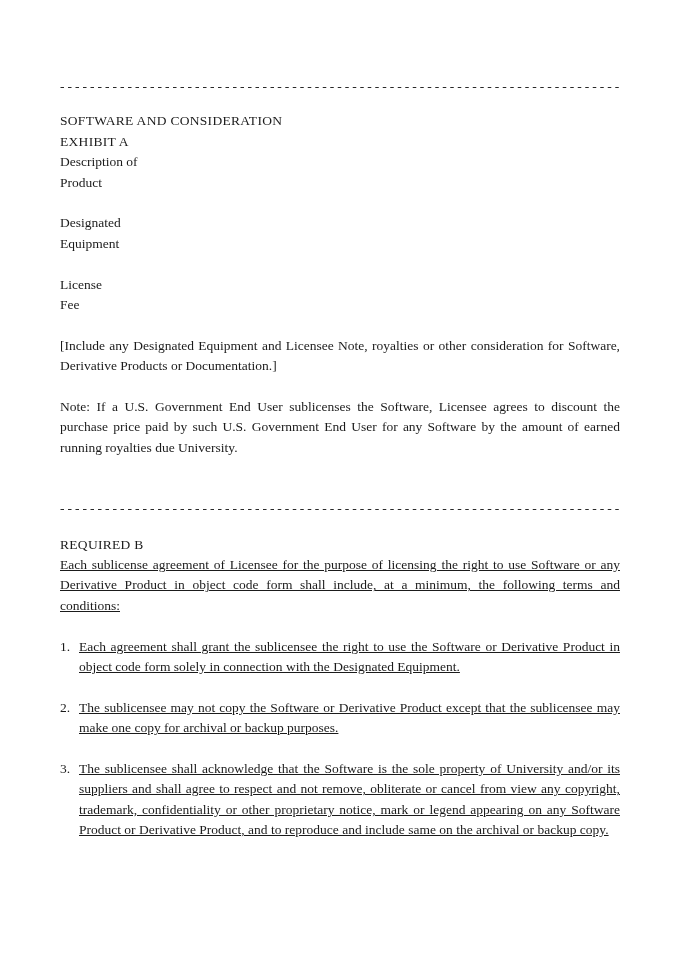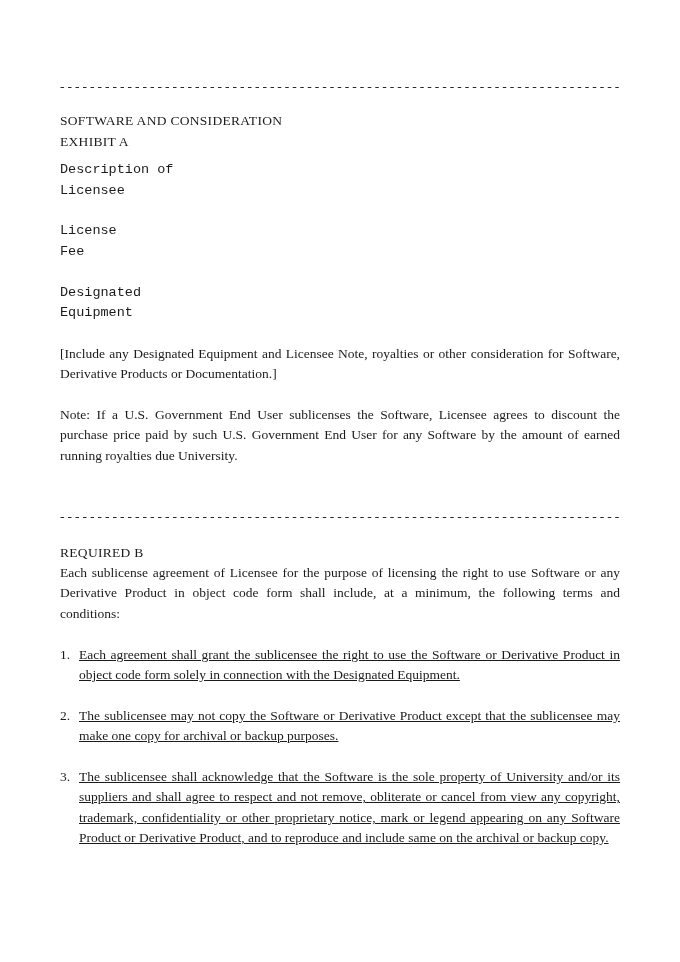--- a/index.html
+++ b/index.html
@@ -32,30 +32,30 @@
     margin-bottom: 15px;
   }
   .heading {
     white-space: nowrap;
     letter-spacing: 0.3px;
   }
   .field-group {
     margin-bottom: 20.4px;
   }
   .fields {
-    margin-top: 8px;
-    font-family: Liberation Mono, monospace;
+    margin-top: 0;
   }
   .para {
     text-align: justify;
     margin-top: 20.4px;
     width: 560px;
   }
   .para.intro {
     margin-top: 0;
+    text-decoration: underline;
   }
   .list-item {
     display: flex;
     margin-top: 20.4px;
     width: 560px;
   }
   .item-num {
     flex: 0 0 19px;
     width: 19px;
   }
@@ -72,29 +72,29 @@
 
   <div class="separator">------------------------------------------------------------------------------</div>
 
   <div>
     <div class="heading">SOFTWARE AND CONSIDERATION</div>
     <div class="heading">EXHIBIT A</div>
 
     <div class="fields">
       <div class="field-group">
         <div>Description of</div>
-        <div>Licensee</div>
+        <div>Product</div>
+      </div>
+      <div class="field-group">
+        <div>Designated</div>
+        <div>Equipment</div>
       </div>
       <div class="field-group">
         <div>License</div>
         <div>Fee</div>
-      </div>
-      <div class="field-group">
-        <div>Designated</div>
-        <div>Equipment</div>
       </div>
     </div>
 
     <div class="para">[Include any Designated Equipment and Licensee Note, royalties or other consideration for Software, Derivative Products or Documentation.]</div>
 
     <div class="para">Note: If a U.S. Government End User sublicenses the Software, Licensee agrees to discount the purchase price paid by such U.S. Government End User for any Software by the amount of earned running royalties due University.</div>
   </div>
 
   <div class="separator second">------------------------------------------------------------------------------</div>
 

